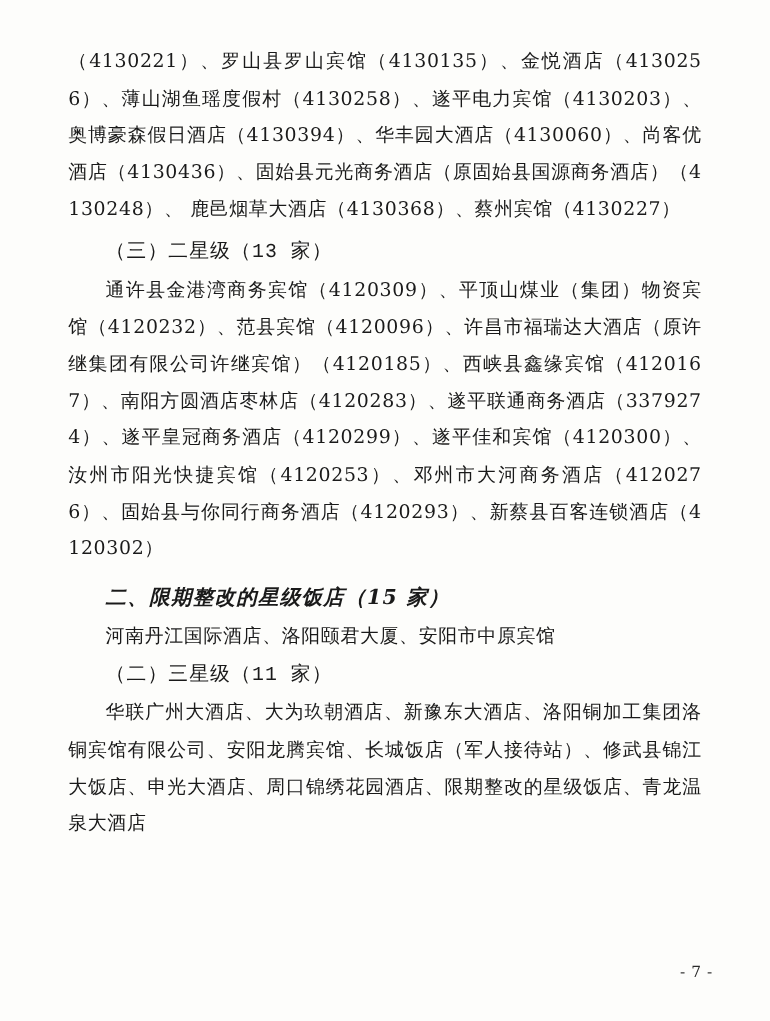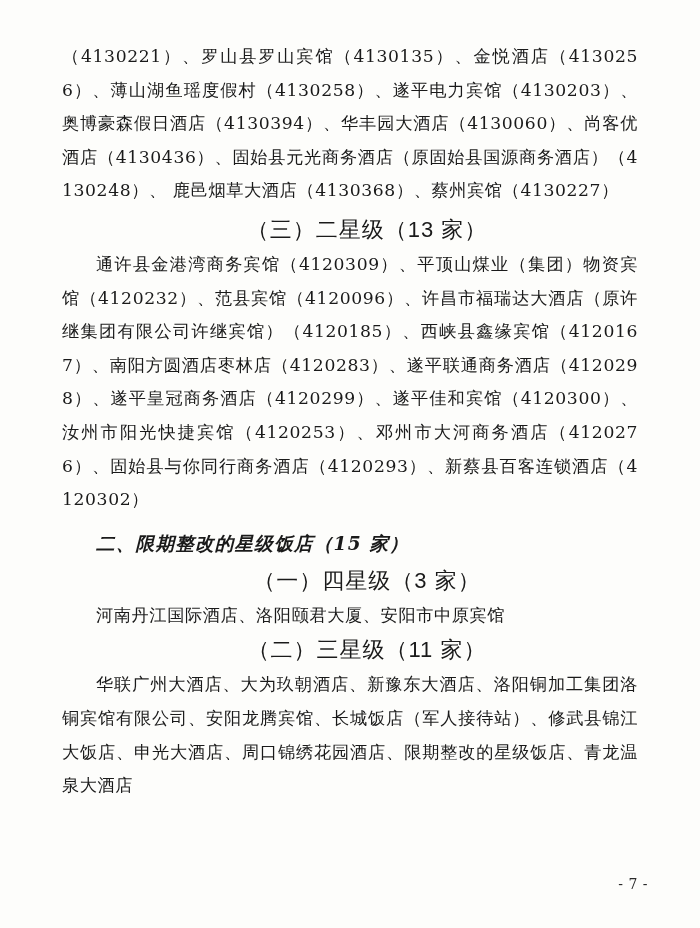--- a/index.html
+++ b/index.html
@@ -47,26 +47,25 @@
     font-family: "DejaVu Serif", serif;
     font-weight: bold;
     font-size: 18.6px;
     line-height: 38px;
     letter-spacing: 1.2px;
     text-indent: 34px;
     font-style: italic;
   }
   .heading-sub {
     margin: 0;
-    font-family: Liberation Sans, sans-serif;
-    font-size: 22px;
+    font-family: Liberation Mono, monospace;
+    font-size: 18px;
     line-height: 36px;
     letter-spacing: 1px;
     text-indent: 34px;
-    text-align: center;
   }
   .gap-sm { height: 4px; }
   .gap-md { height: 8px; }
   .page-number {
     position: absolute;
     right: 52px;
     bottom: 36px;
     font-family: "DejaVu Serif", serif;
     font-size: 14px;
     color: #2a2a2a;
@@ -78,27 +77,26 @@
 
 <div id="page">
   <div class="doc-body">
 
     <p class="para cont">（4130221）、罗山县罗山宾馆（4130135）、金悦酒店（4130256）、薄山湖鱼瑶度假村（4130258）、遂平电力宾馆（4130203）、奥博豪森假日酒店（4130394）、华丰园大酒店（4130060）、尚客优酒店（4130436）、固始县元光商务酒店（原固始县国源商务酒店）（4130248）、 鹿邑烟草大酒店（4130368）、蔡州宾馆（4130227）</p>
 
     <div class="gap-sm"></div>
 
     <p class="heading-sub">（三）二星级（13 家）</p>
 
-    <p class="para indent1">通许县金港湾商务宾馆（4120309）、平顶山煤业（集团）物资宾馆（4120232）、范县宾馆（4120096）、许昌市福瑞达大酒店（原许继集团有限公司许继宾馆）（4120185）、西峡县鑫缘宾馆（4120167）、南阳方圆酒店枣林店（4120283）、遂平联通商务酒店（4120298）、遂平皇冠商务酒店（4120299）、遂平佳和宾馆（4120300）、汝州市阳光快捷宾馆（4120253）、邓州市大河商务酒店（4120276）、固始县与你同行商务酒店（4120293）、新蔡县百客连锁酒店（4120302）</p>
+    <p class="para indent1">通许县金港湾商务宾馆（4120309）、平顶山煤业（集团）物资宾馆（4120232）、范县宾馆（4120096）、许昌市福瑞达大酒店（原许继集团有限公司许继宾馆）（4120185）、西峡县鑫缘宾馆（4120167）、南阳方圆酒店枣林店（4120283）、遂平联通商务酒店（3379274）、遂平皇冠商务酒店（4120299）、遂平佳和宾馆（4120300）、汝州市阳光快捷宾馆（4120253）、邓州市大河商务酒店（4120276）、固始县与你同行商务酒店（4120293）、新蔡县百客连锁酒店（4120302）</p>
 
     <div class="gap-md"></div>
 
     <p class="heading-sec">二、限期整改的星级饭店（15 家）</p>
 
-    <p class="heading-sub">（一）四星级（3 家）</p>
 
     <p class="para indent1">河南丹江国际酒店、洛阳颐君大厦、安阳市中原宾馆</p>
 
     <p class="heading-sub">（二）三星级（11 家）</p>
 
     <p class="para indent1">华联广州大酒店、大为玖朝酒店、新豫东大酒店、洛阳铜加工集团洛铜宾馆有限公司、安阳龙腾宾馆、长城饭店（军人接待站）、修武县锦江大饭店、申光大酒店、周口锦绣花园酒店、限期整改的星级饭店、青龙温泉大酒店</p>
 
 
   </div>
 

